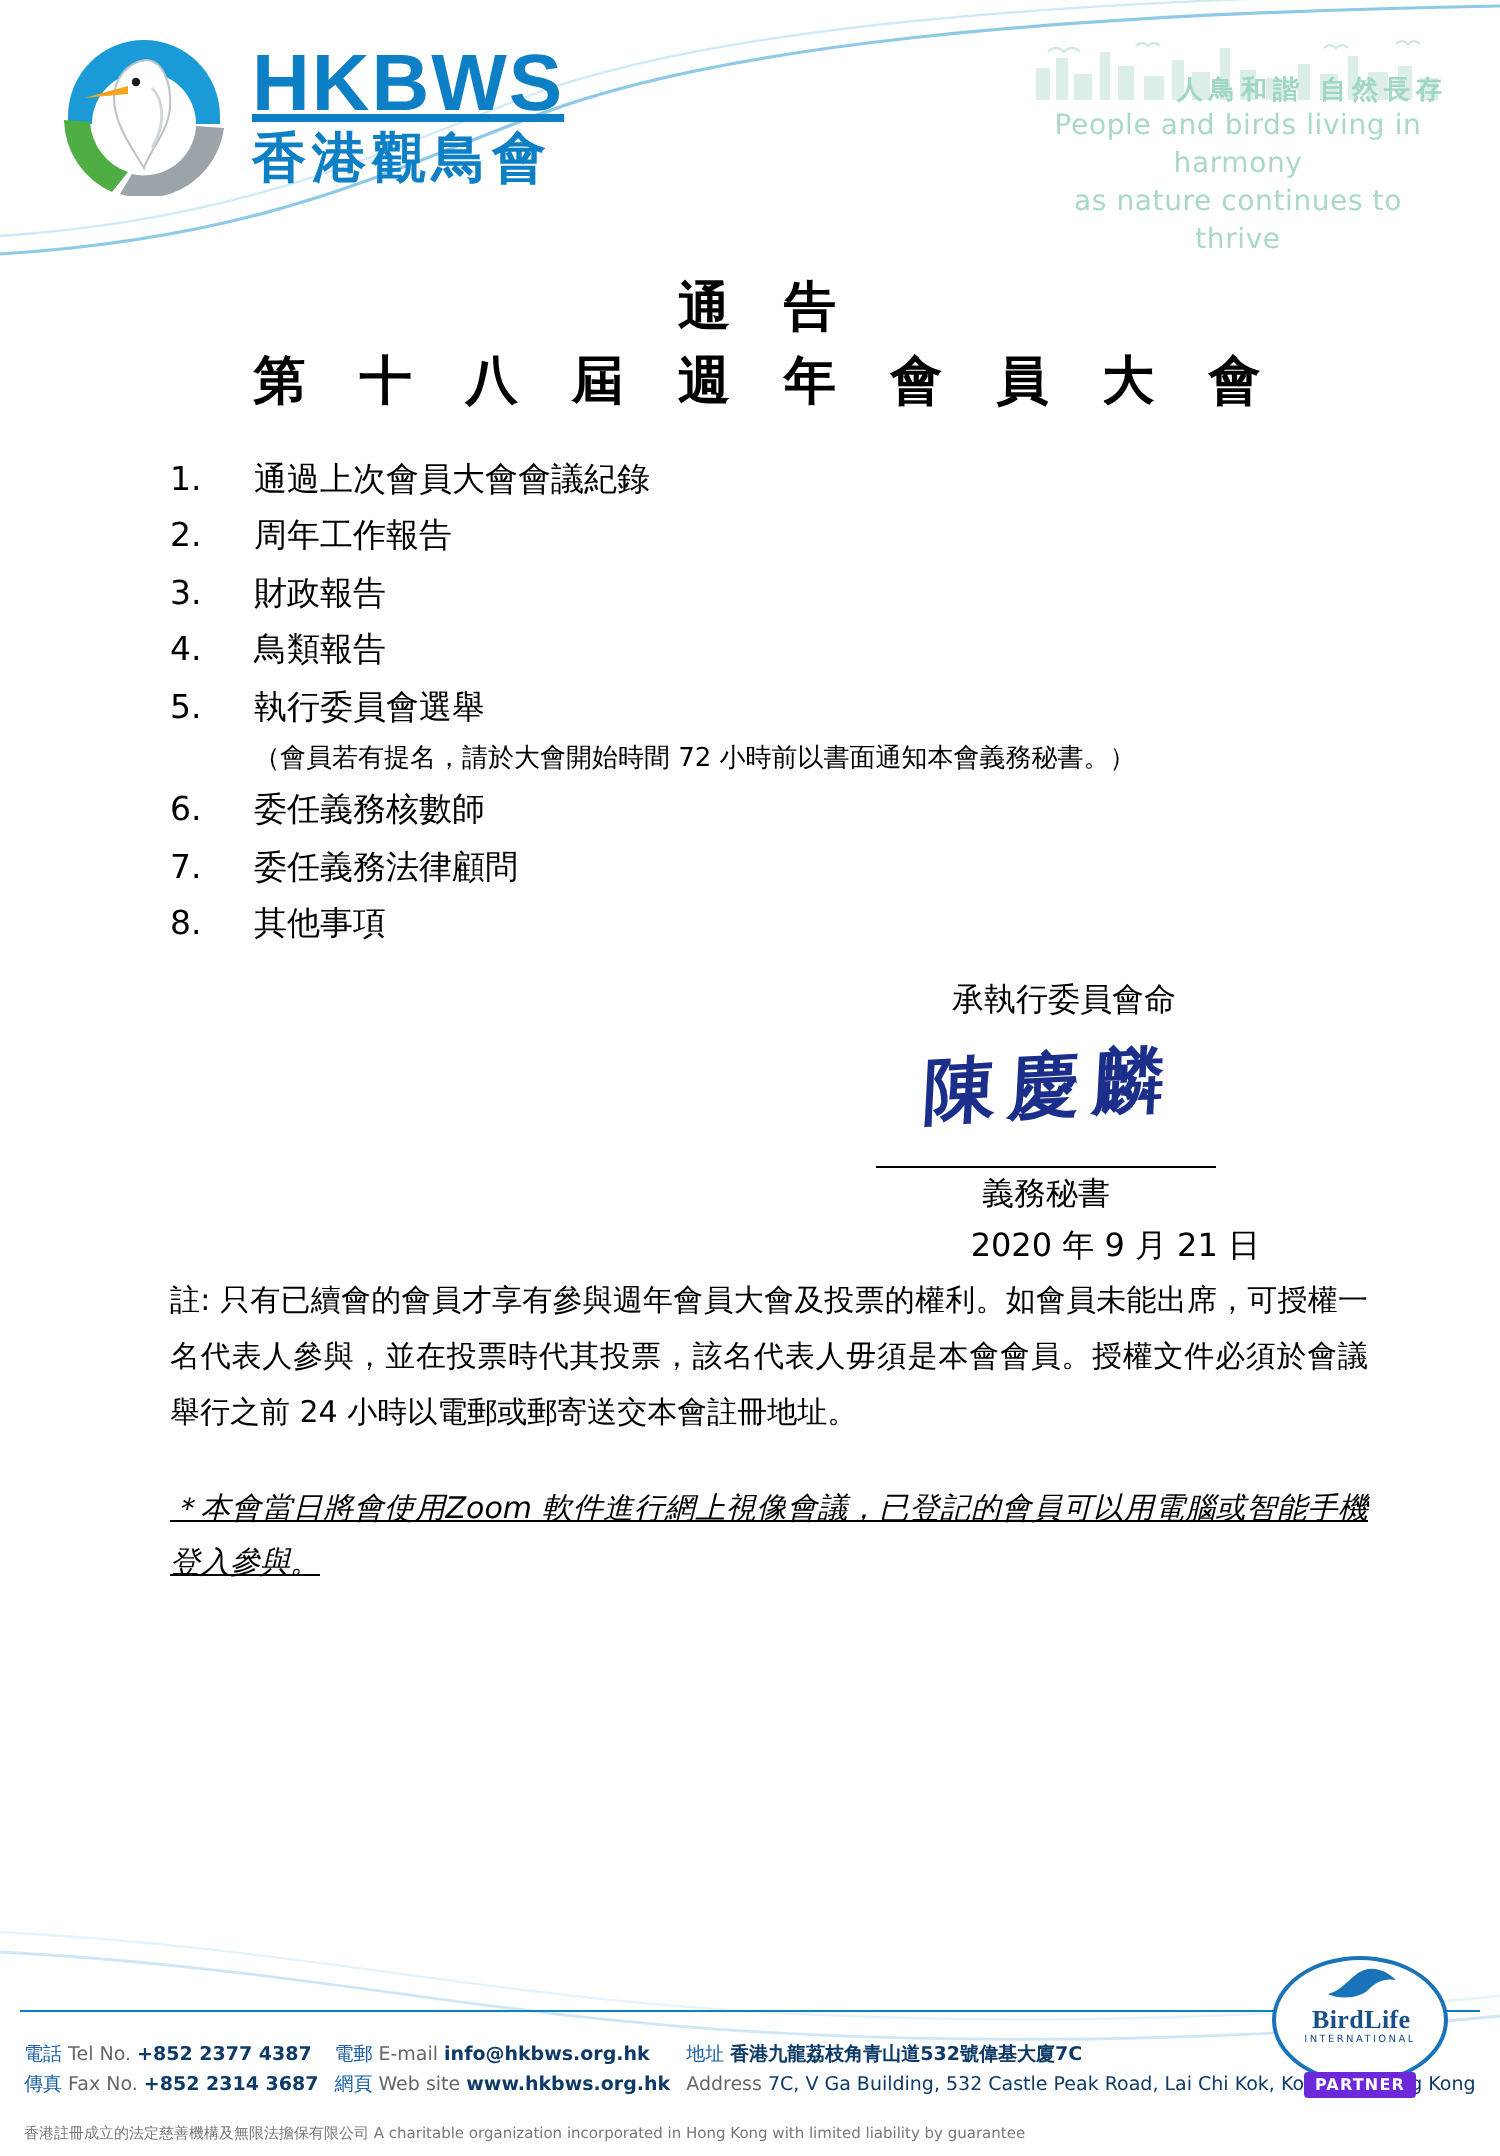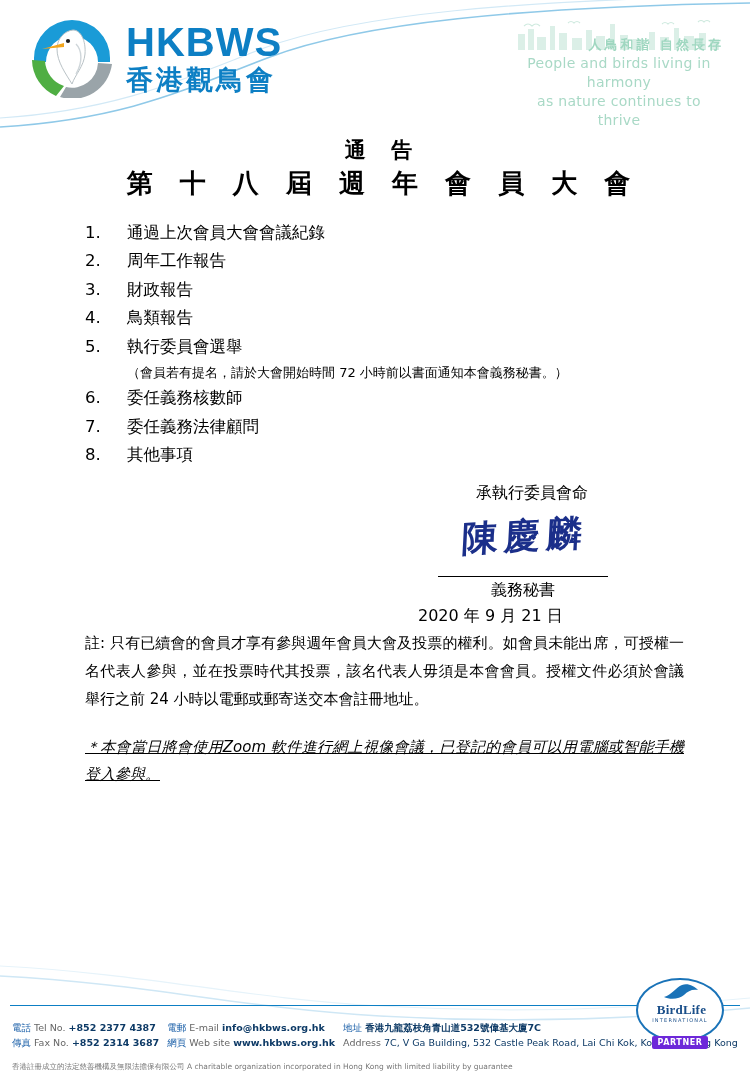--- a/index.html
+++ b/index.html
@@ -46,20 +46,21 @@
     margin-left: 8px;
     margin-top: 8px;
   }
   .logo-hkbws {
     font-family: "Liberation Sans", sans-serif;
     font-weight: bold;
     font-size: 40px;
     letter-spacing: 1px;
     color: #0d7fc4;
     line-height: 1;
+    text-decoration: underline;
   }
   .logo-cn {
     font-family: "DejaVu Sans", sans-serif;
     font-weight: bold;
     font-size: 27px;
     color: #0d7fc4;
     letter-spacing: 3px;
     line-height: 1.2;
     margin-top: 2px;
   }
@@ -95,21 +96,21 @@
   
   .doc {
     position: absolute;
     left: 0;
     top: 124px;
     width: 750px;
     font-family: "DejaVu Sans", "Liberation Sans", sans-serif;
   }
   .title1 {
     text-align: center;
-    font-size: 21px;
+    font-size: 26px;
     font-weight: bold;
     letter-spacing: 9px;
     margin: 12px 0 2px 0;
     padding-left: 16px;
   }
   .title2 {
     text-align: center;
     font-size: 26px;
     font-weight: bold;
     letter-spacing: 9px;
@@ -193,21 +194,21 @@
     top: 76px;
     width: 170px;
     text-align: center;
     font-size: 16px;
   }
   .sign-date {
     position: absolute;
     left: 418px;
     top: 102px;
     width: 212px;
-    text-align: left;
+    text-align: right;
     font-size: 16px;
   }
 
   .note {
     margin: 16px 66px 0 85px;
     font-size: 15px;
     line-height: 1.85;
     text-align: justify;
     text-justify: inter-ideograph;
   }
@@ -279,26 +280,27 @@
     width: 88px; height: 64px;
     border: 2px solid #1a73b8;
     border-radius: 50%;
     background: #fff;
     box-sizing: border-box;
   }
   .bl-name {
     position: absolute;
     left: 0; top: 24px;
     width: 91px;
-    text-align: center;
+    text-align: left;
     font-family: "Liberation Serif", serif;
     font-size: 13px;
     font-weight: bold;
     color: #1a4f8a;
     letter-spacing: 0.2px;
+    padding-left: 20px;
   }
   .bl-sub {
     position: absolute;
     left: 0; top: 39px;
     width: 88px;
     text-align: center;
     font-size: 5px;
     letter-spacing: 1.2px;
     color: #1a4f8a;
   }

